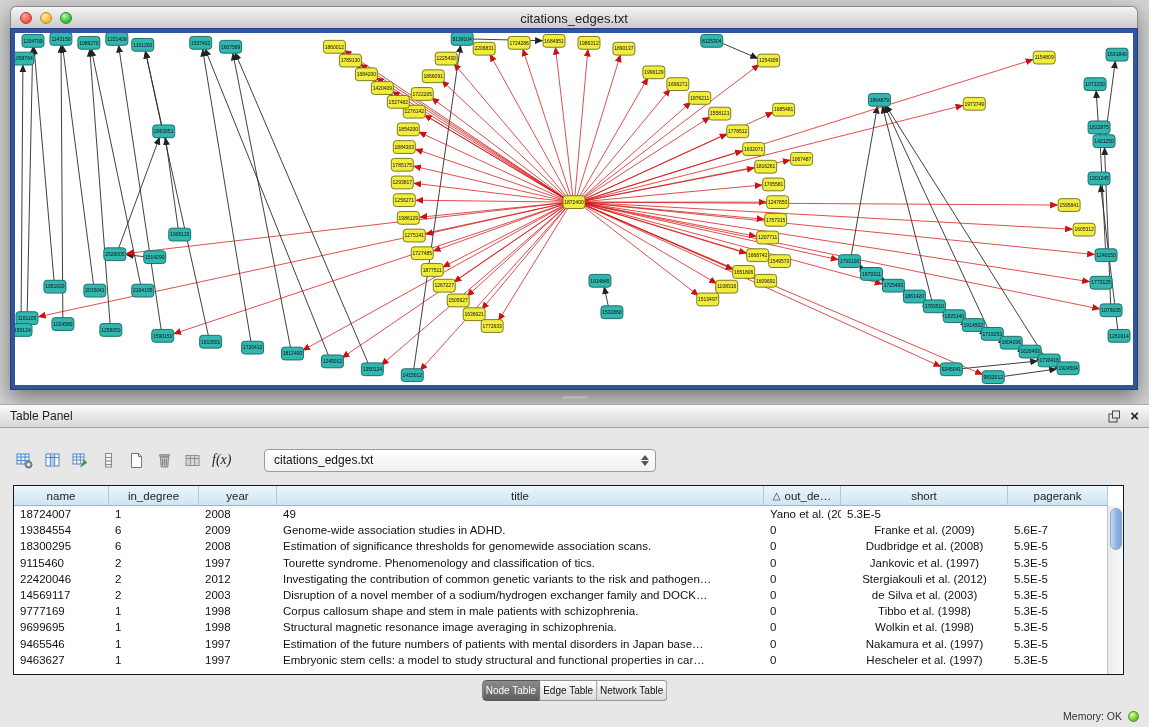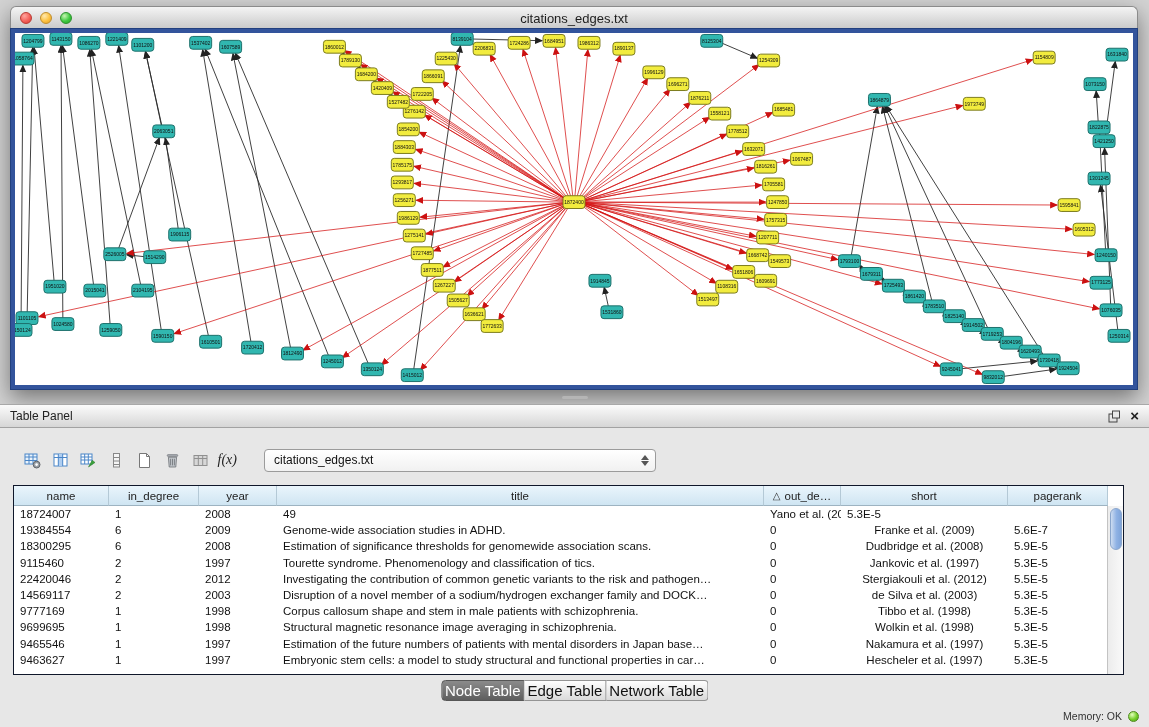--- a/index.html
+++ b/index.html
@@ -33,21 +33,21 @@
   .panel-header{height:22px;background:linear-gradient(#fbfbfb,#d6d6d6);
                 border-top:1px solid #a8a8a8;border-bottom:1px solid #a2a2a2;
                 display:flex;align-items:center;padding:0 10px;font-size:12px;color:#222;}
   .ph-icons{margin-left:auto;display:flex;align-items:center;gap:9px;}
   .float-ic{display:inline-block;line-height:0;cursor:default;}
   .close-x{font-size:15px;font-weight:bold;color:#222;line-height:14px;cursor:default;}
 
   .panel-body{position:absolute;left:0;right:0;top:23px;bottom:0;}
 
   .toolbar{display:flex;align-items:center;padding:18px 0 0 16px;height:30px;}
-  .tb-btn{width:25px;height:24px;display:flex;align-items:center;justify-content:flex-end;
+  .tb-btn{width:25px;height:24px;display:flex;align-items:center;justify-content:flex-start;
           border-radius:3px;margin-right:3px;}
   .fx{font-family:"Liberation Serif",serif;font-style:italic;font-size:14px;color:#222;}
   .combo{margin-left:24px;width:392px;height:23px;box-sizing:border-box;
          background:linear-gradient(#ffffff,#f1f1f1);border:1px solid #9b9b9b;border-radius:4px;
          display:flex;align-items:center;padding:0 6px 0 9px;font-size:12px;color:#111;}
   .combo-arrows{margin-left:auto;display:flex;flex-direction:column;align-items:center;gap:1px;}
   .combo-arrows i{display:block;width:0;height:0;border-left:4px solid transparent;border-right:4px solid transparent;}
   .combo-arrows .up{border-bottom:5px solid #555;}
   .combo-arrows .dn{border-top:5px solid #555;}
 
@@ -65,21 +65,21 @@
   .td{box-sizing:border-box;padding:0 6px;font-size:11.5px;line-height:16.2px;color:#111;
       white-space:nowrap;overflow:hidden;}
   .td.center{text-align:center;}
   .vscroll{position:absolute;right:0;top:20px;bottom:0;width:15px;
            background:linear-gradient(to right,#ececec,#f9f9f9);border-left:1px solid #c3c3c3;}
   .vthumb{position:absolute;left:2px;top:2px;width:10px;height:40px;border-radius:6px;
           background:linear-gradient(to right,#cddcf1,#8fb2e4 55%,#7ea4da);border:1px solid #8aa6cc;}
 
   
   .tabs{position:absolute;left:50%;bottom:26px;transform:translateX(-50%);display:flex;}
-  .tab{height:19px;line-height:19px;padding:0 3px;font-size:15px;color:#111;
+  .tab{height:19px;line-height:19px;padding:0 3px;font-size:10px;color:#111;
        background:linear-gradient(#fefefe,#dadada);border:1px solid #949494;border-left:none;}
   .tab:first-child{border-left:1px solid #949494;border-radius:4px 0 0 4px;}
   .tab:last-child{border-radius:0 4px 4px 0;}
   .tab.active{background:linear-gradient(#8b8b8b,#5e5e5e);color:#fff;border-color:#565656;}
 
   
   .statusbar{position:absolute;left:0;right:0;bottom:0;height:22px;display:flex;
              align-items:center;justify-content:flex-end;padding:0 10px;gap:6px;
              font-size:10.5px;color:#333;margin-top:36px;}
   .memdot{width:11px;height:11px;border-radius:50%;box-sizing:border-box;

